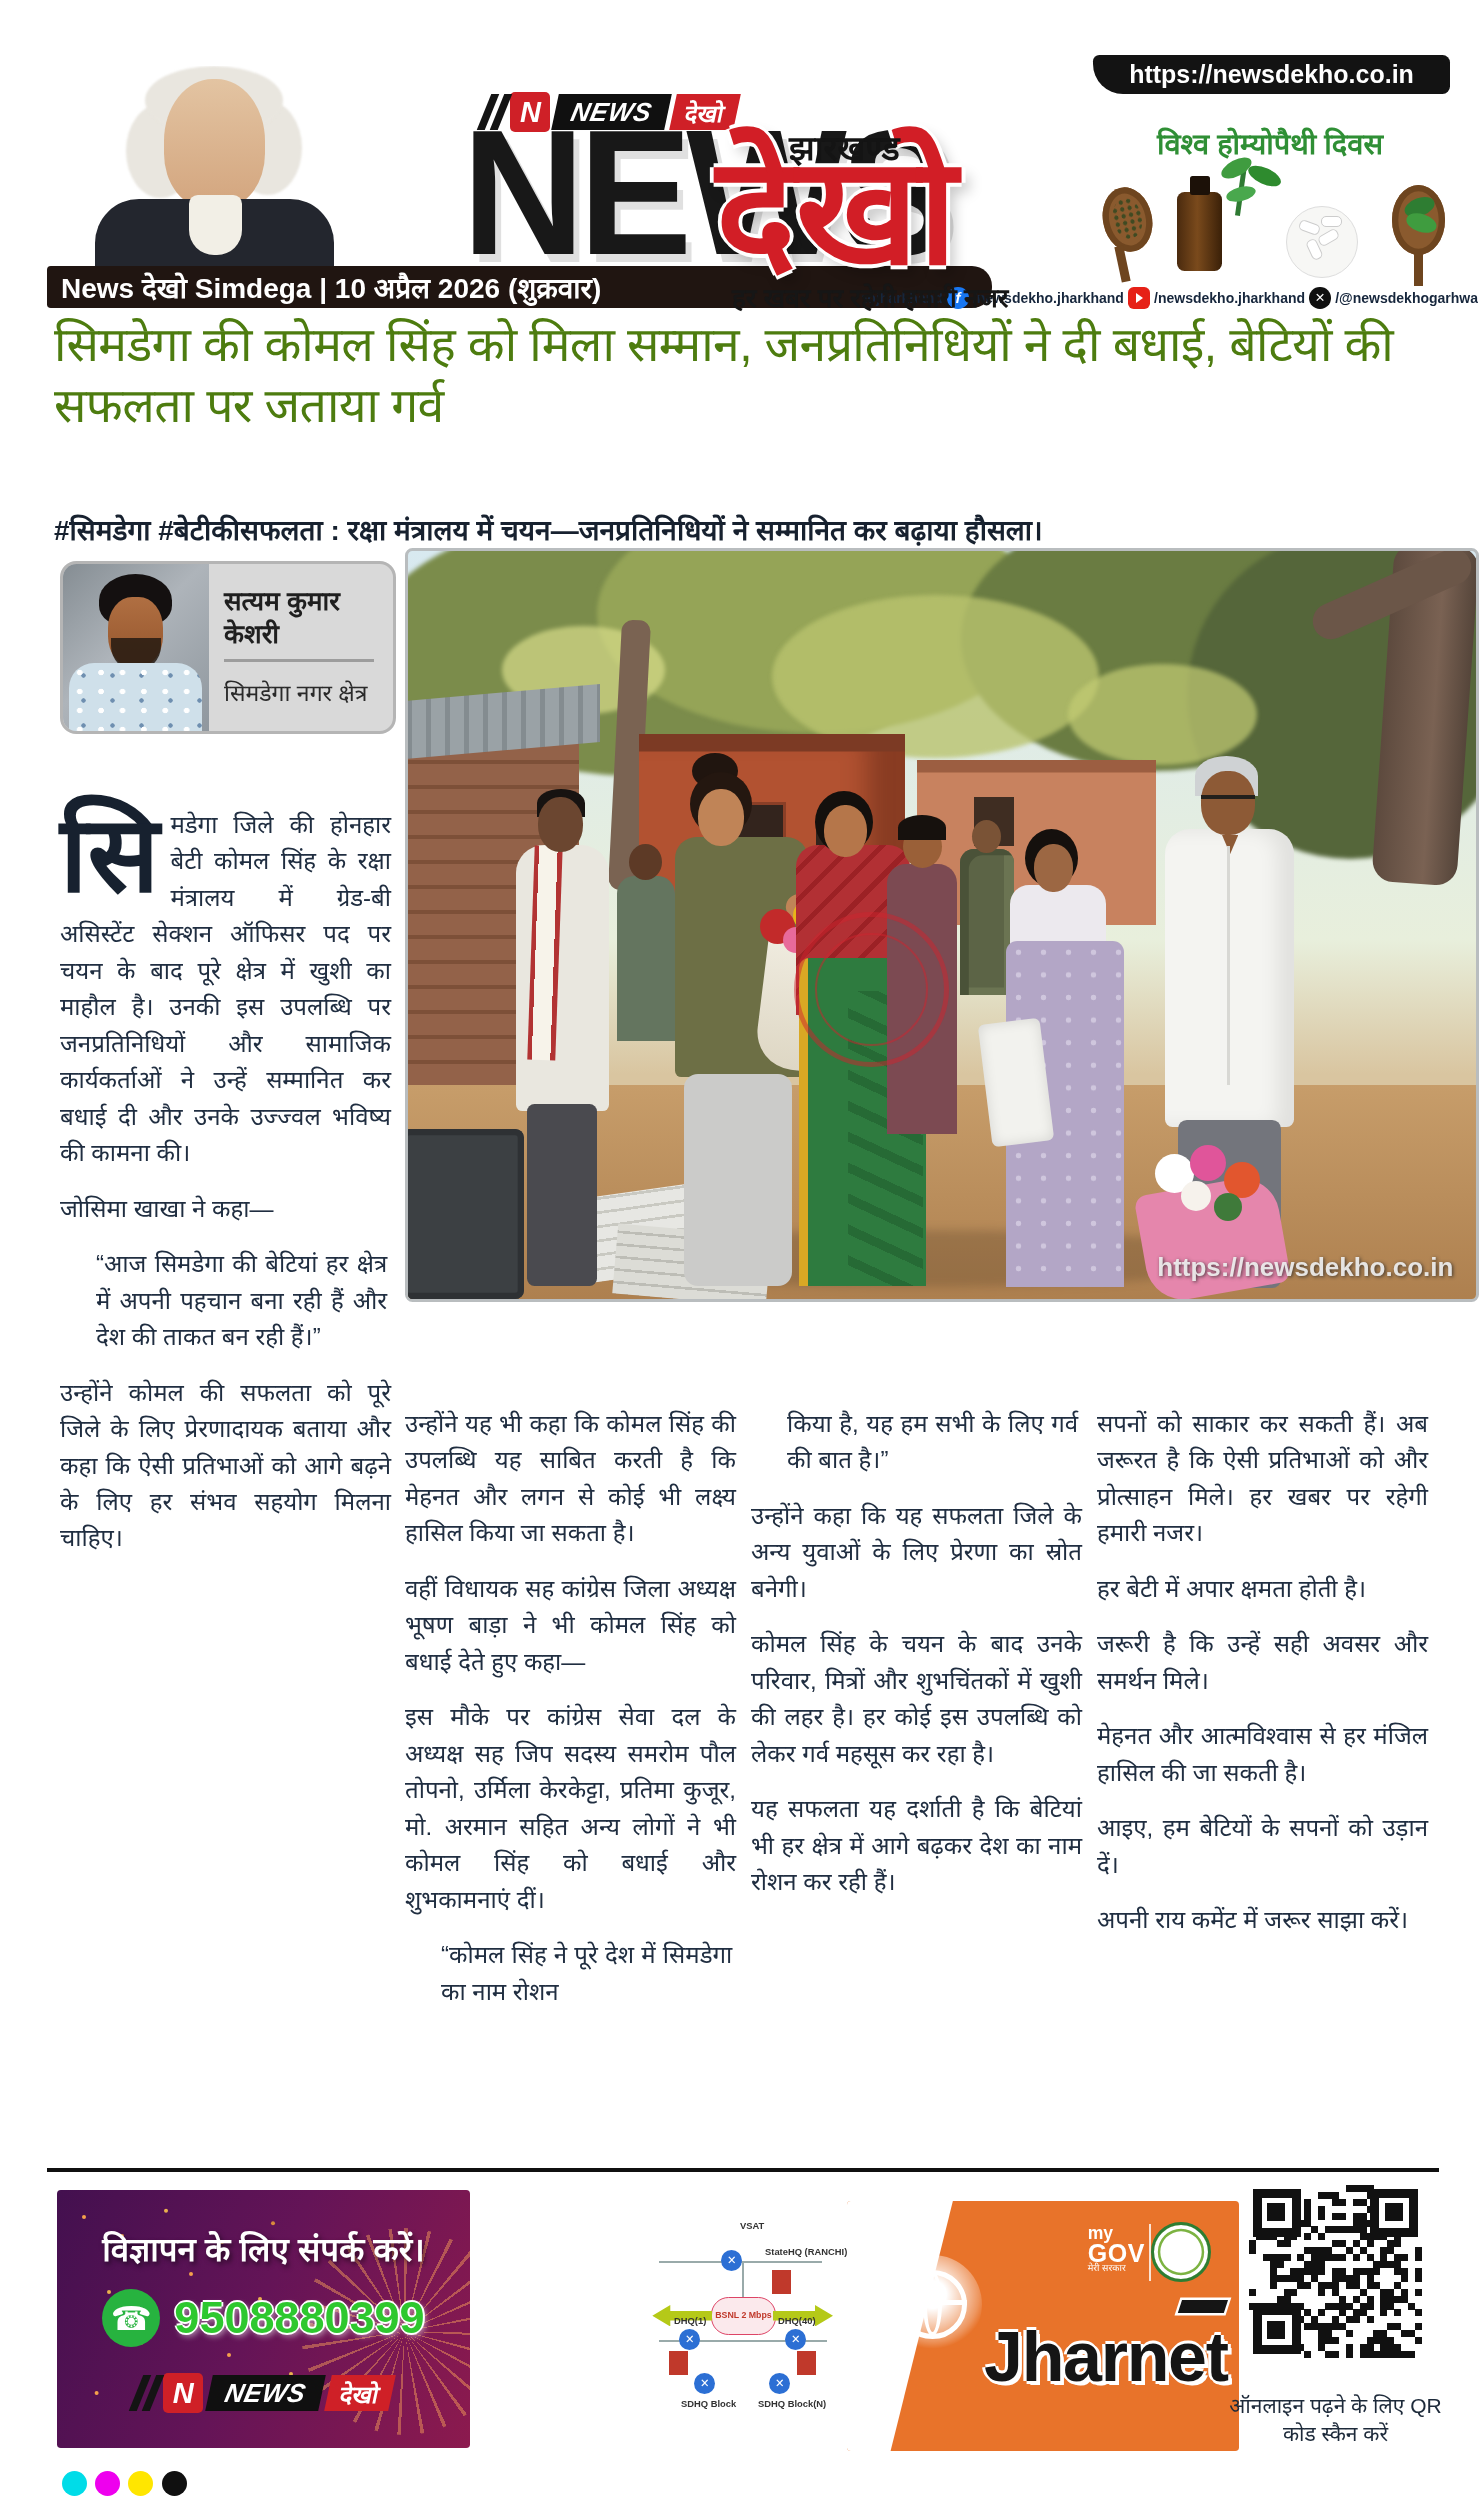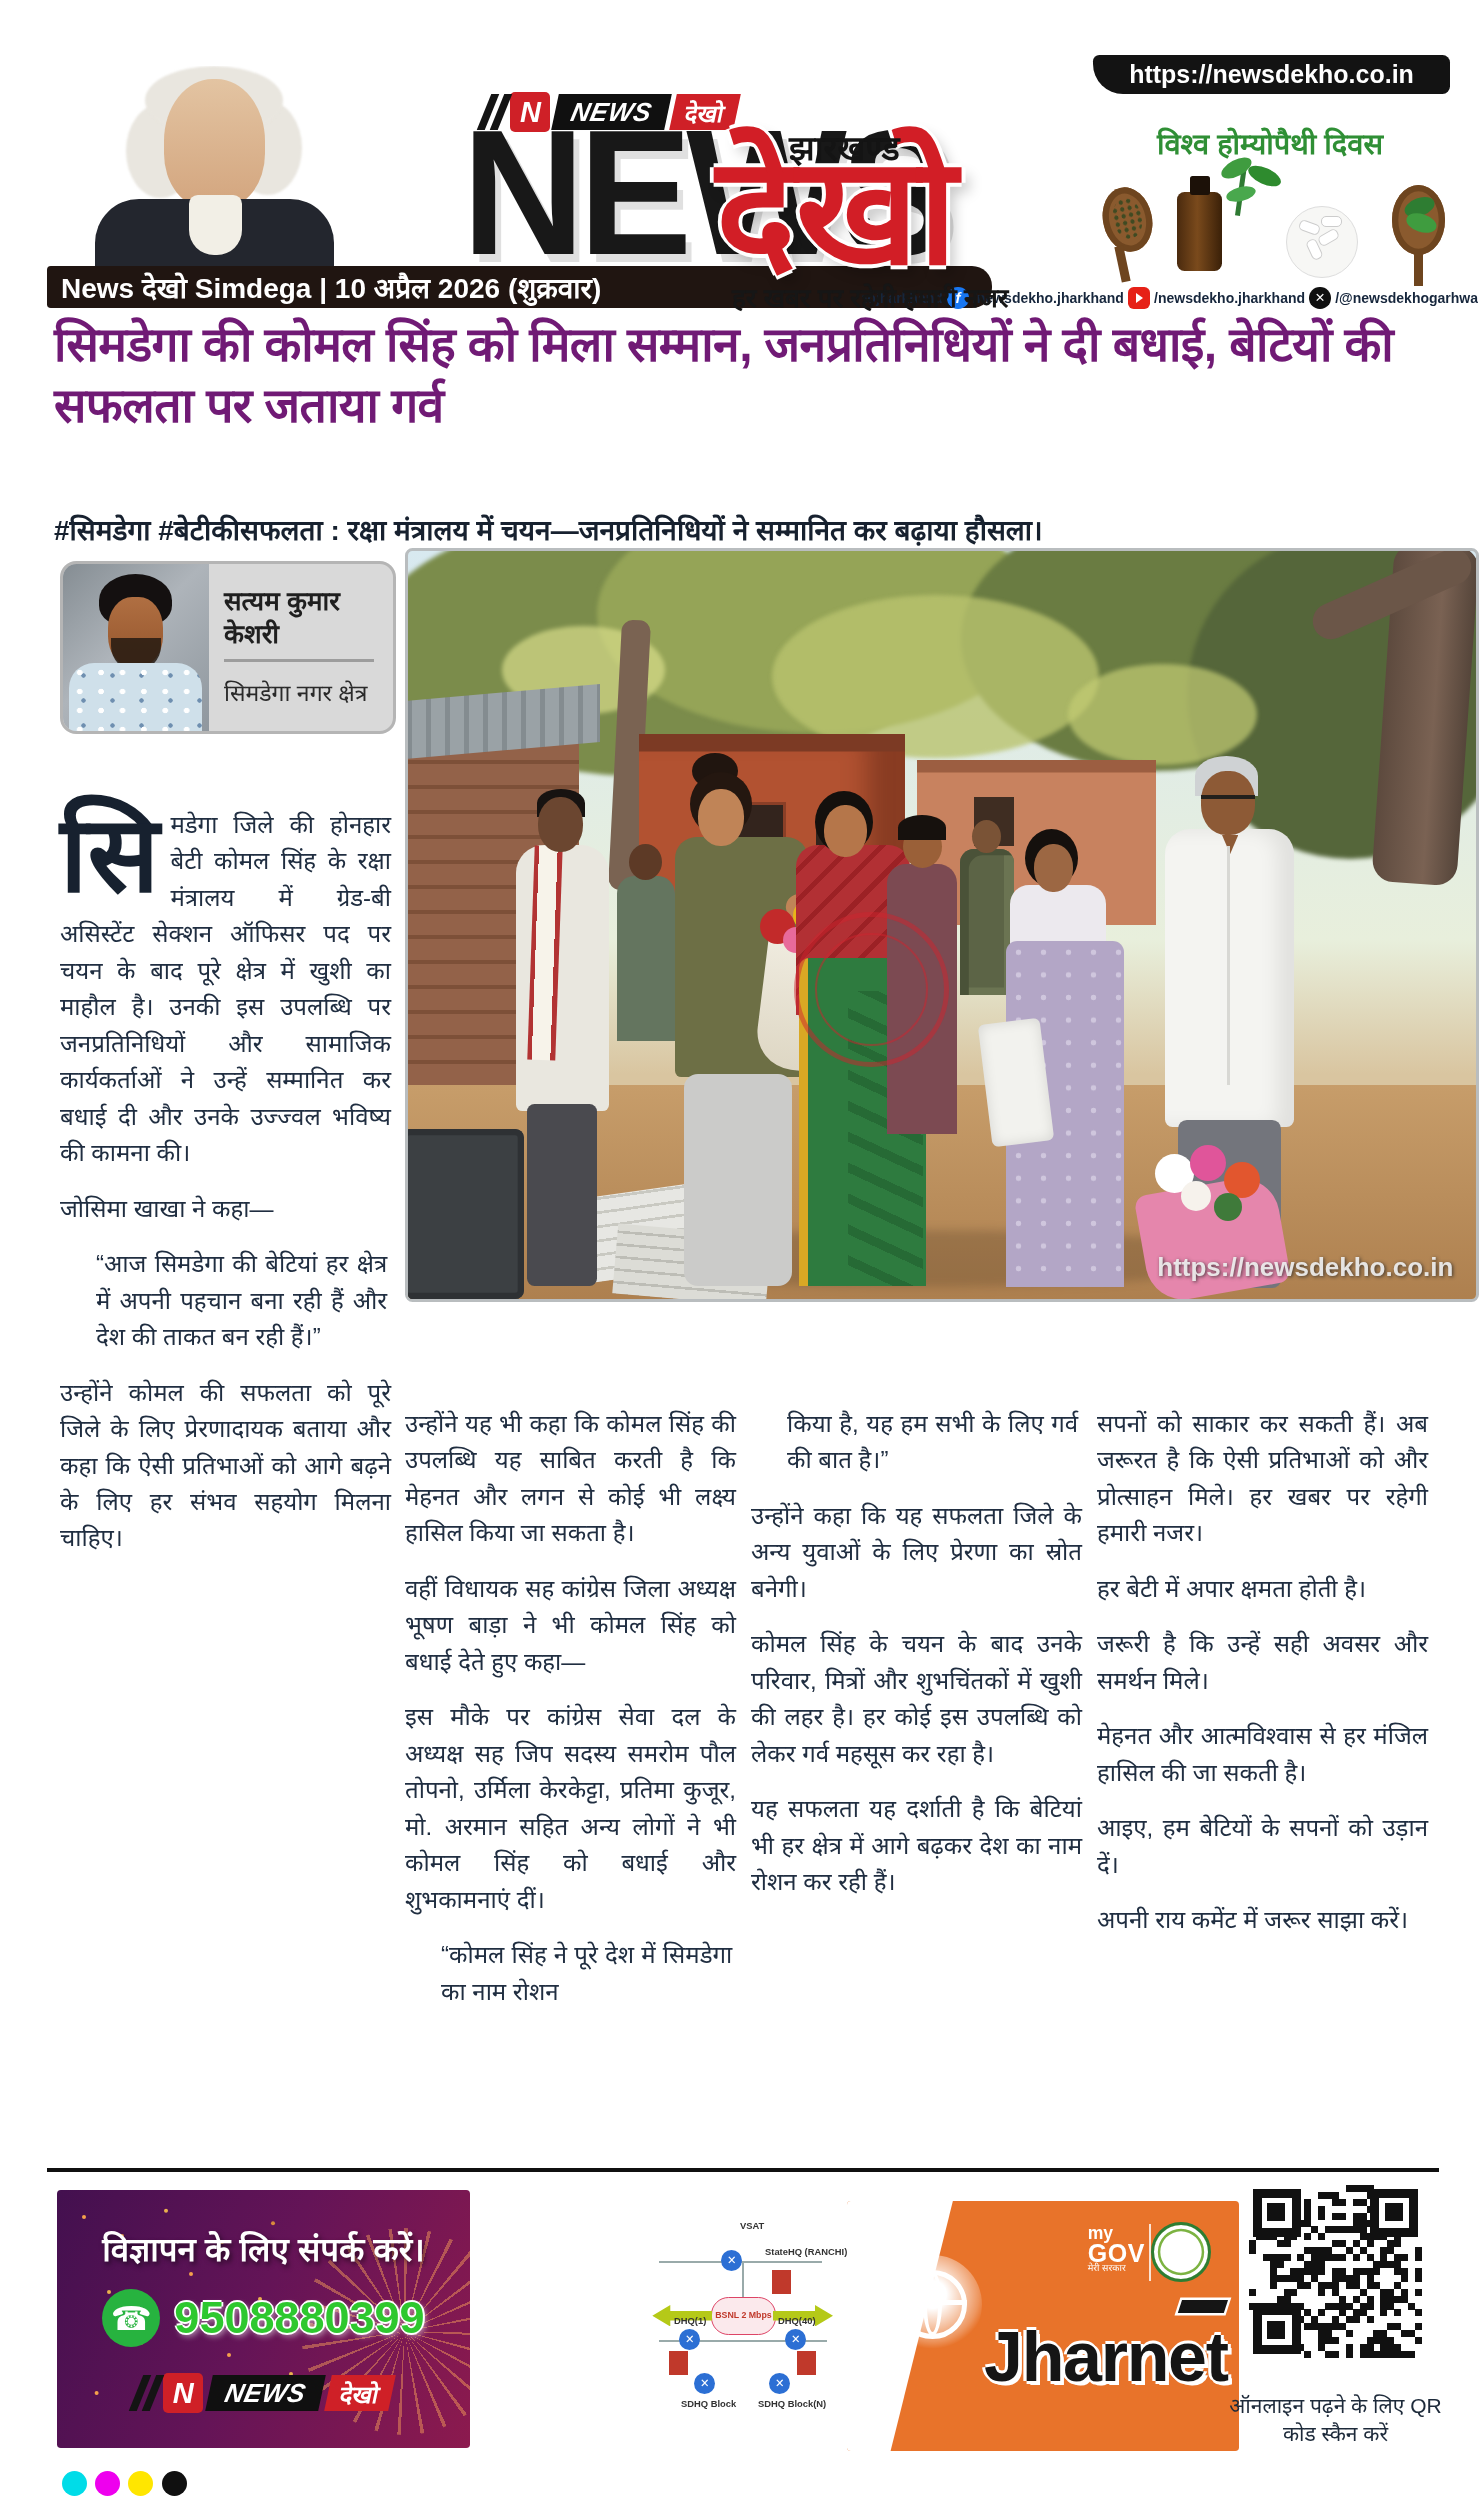--- a/index.html
+++ b/index.html
@@ -36,21 +36,21 @@
             display:flex;align-items:center;padding-left:14px;font-size:28px;font-weight:bold;white-space:nowrap;}
   .social{left:862px;top:284px;width:616px;height:28px;display:flex;align-items:center;justify-content:flex-end;gap:4.4px;
           font-size:14px;font-weight:bold;color:#16263c;white-space:nowrap;overflow:hidden;}
   .soc-ic{width:21.4px;height:21.4px;flex:0 0 auto;display:flex;align-items:center;justify-content:center;color:#fff;font-weight:bold;}
   .ic-fb{border-radius:50%;background:#1877f2;font-size:15px;font-style:italic;}
   .ic-yt{border-radius:5.7px;background:#e62117;}
   .ic-yt i{width:0;height:0;border-left:7.5px solid #fff;border-top:5px solid transparent;border-bottom:5px solid transparent;display:block;}
   .ic-x{border-radius:50%;background:#101010;font-size:12.6px;}
 
   
-  .headline{left:54px;top:315px;width:1389px;font-size:48px;line-height:1.27;font-weight:bold;color:#701a75;letter-spacing:-0.6px;}
+  .headline{left:54px;top:315px;width:1389px;font-size:48px;line-height:1.27;font-weight:normal;color:#4d7c0f;letter-spacing:-0.6px;}
   .subheadline{left:54px;top:510px;width:1414px;font-size:28px;font-weight:bold;color:#17212f;white-space:nowrap;}
 
   
   .author-card{left:60px;top:561px;width:330px;height:167px;background:#d9d9d9;border:3.1px solid #b5b5b5;border-radius:16.3px;
                overflow:hidden;display:flex;}
   .author-photo{flex:0 0 146px;position:relative;background:linear-gradient(135deg,#858d93,#aeb4ba 45%,#8f979e);}
   .ap-hair{position:absolute;left:36px;top:10px;width:73px;height:53px;background:#141010;border-radius:50% 50% 40% 40%;}
   .ap-face{position:absolute;left:45px;top:33px;width:55px;height:70px;background:linear-gradient(180deg,#b06f42,#94552c);border-radius:44%;}
   .ap-beard{position:absolute;left:48px;top:74px;width:50px;height:33px;background:#241a12;border-radius:0 0 28px 28px;opacity:.85;}
   .ap-shirt{position:absolute;left:6.3px;top:99px;width:133px;height:69px;border-radius:25px 25px 0 0;

